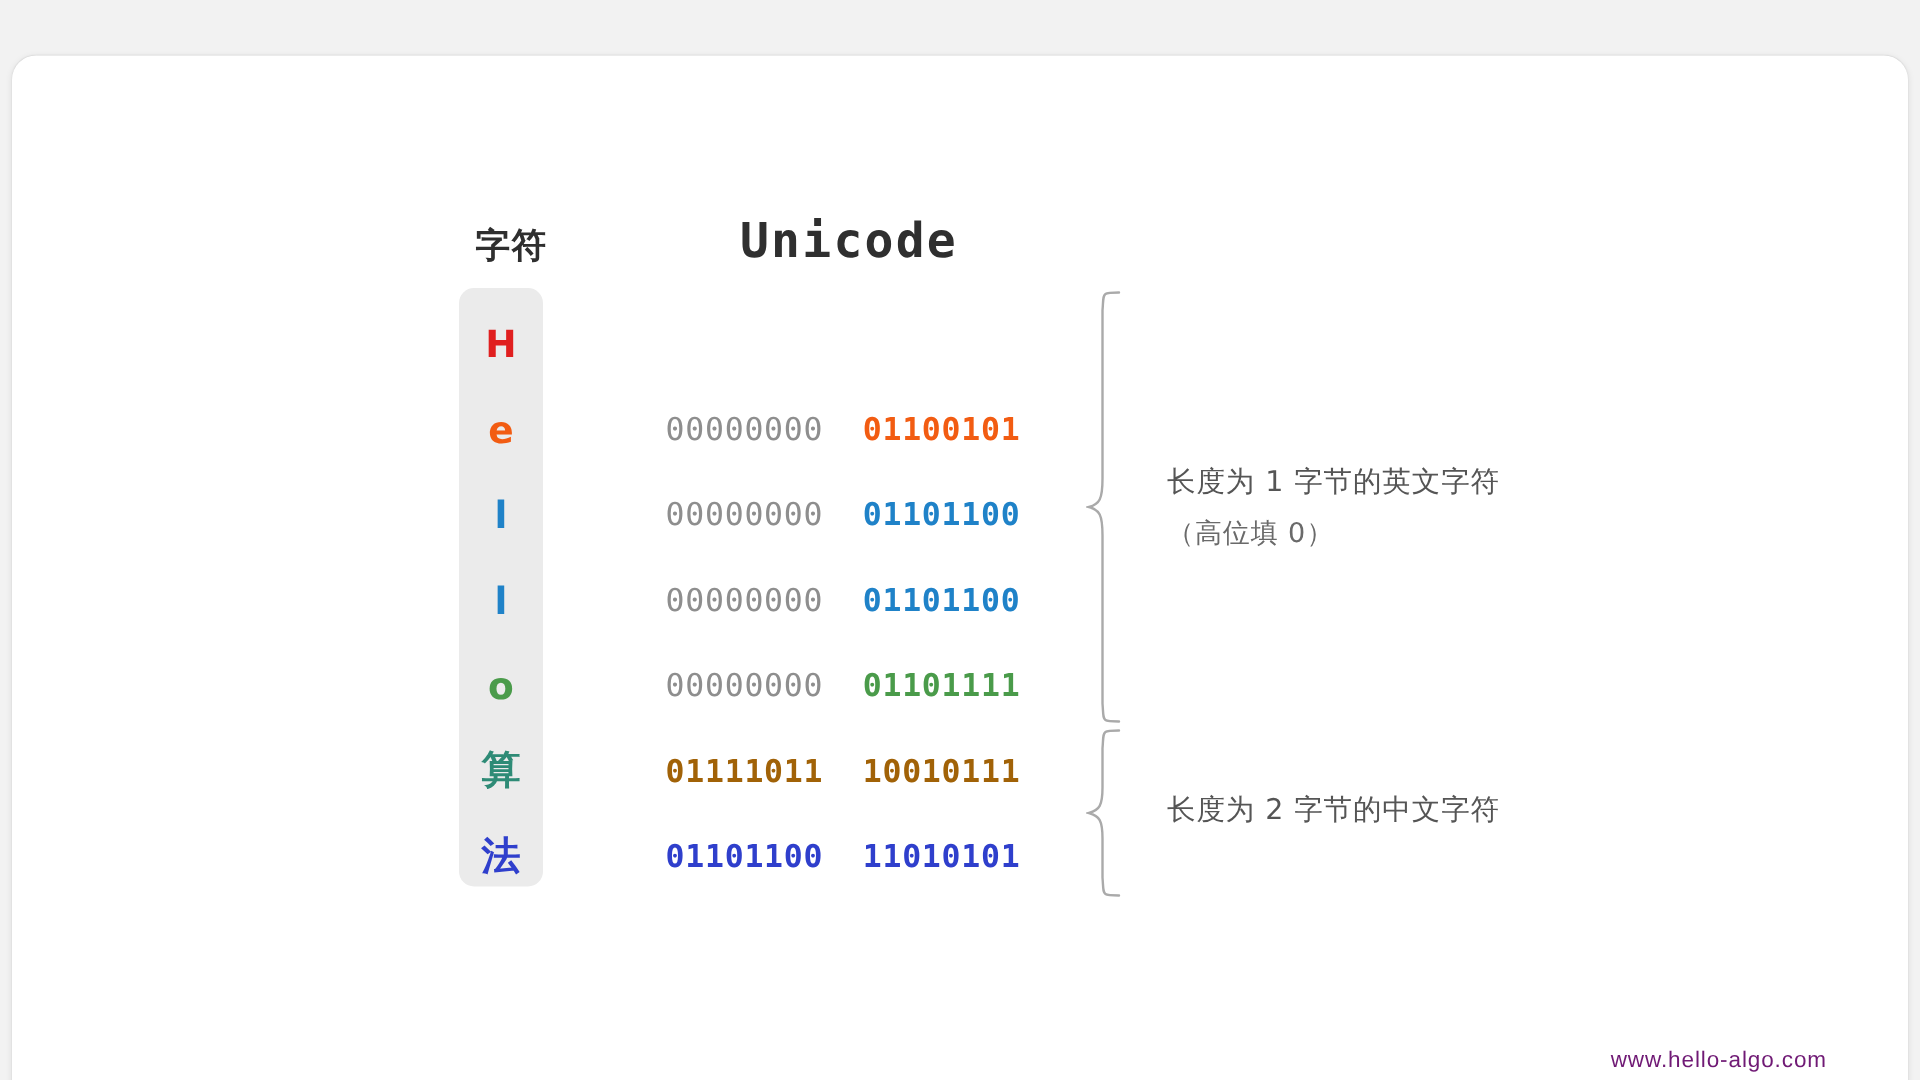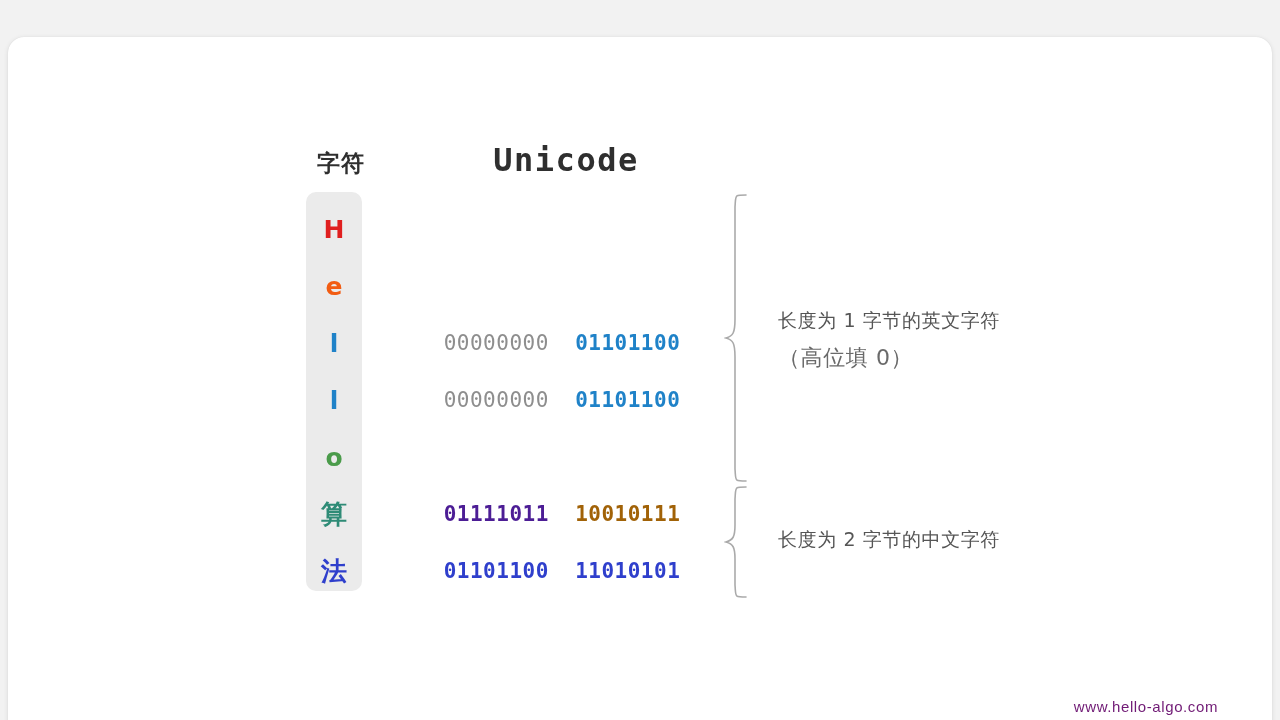--- a/index.html
+++ b/index.html
@@ -117,21 +117,21 @@
   
   .note {
     position: absolute;
     color: #555555;
     font-size: 19px;
     white-space: nowrap;
     font-family: "DejaVu Sans", "Liberation Sans", sans-serif;
     letter-spacing: 0.6px;
   }
   .note-sub {
-    font-size: 22px;
+    font-size: 18px;
     color: #6a6a6a;
     margin-top: 9px;
     letter-spacing: 0.6px;
   }
 
   
   #watermark {
     position: absolute;
     right: 54px;
     bottom: 26px;
@@ -152,35 +152,37 @@
     <div class="col-header" id="hdr-unicode">Unicode</div>
 
     <div id="char-capsule"></div>
 
     <div id="rows-container">
         <div class="row" style="top: 164px;">
           <div class="char-cell" style="color: rgb(224, 31, 31);">H</div>
         </div>
         <div class="row" style="top: 221px;">
           <div class="char-cell" style="color: rgb(242, 92, 18);">e</div>
+          <div class="bits-cell"><span class="bits-hi" style="color: rgb(142, 142, 142);">00000000</span><span>  </span><span class="bits-lo" style="color: rgb(242, 92, 18);">01100101</span></div>
         </div>
         <div class="row" style="top: 278px;">
           <div class="char-cell" style="color: rgb(31, 130, 200);">l</div>
           <div class="bits-cell"><span class="bits-hi" style="color: rgb(142, 142, 142);">00000000</span><span>  </span><span class="bits-lo" style="color: rgb(31, 130, 200);">01101100</span></div>
         </div>
         <div class="row" style="top: 335px;">
           <div class="char-cell" style="color: rgb(31, 130, 200);">l</div>
           <div class="bits-cell"><span class="bits-hi" style="color: rgb(142, 142, 142);">00000000</span><span>  </span><span class="bits-lo" style="color: rgb(31, 130, 200);">01101100</span></div>
         </div>
         <div class="row" style="top: 392px;">
           <div class="char-cell" style="color: rgb(74, 155, 74);">o</div>
+          <div class="bits-cell"><span class="bits-hi" style="color: rgb(142, 142, 142);">00000000</span><span>  </span><span class="bits-lo" style="color: rgb(74, 155, 74);">01101111</span></div>
         </div>
         <div class="row" style="top: 449px;">
           <div class="char-cell cjk" style="color: rgb(46, 139, 118);">算</div>
-          <div class="bits-cell"><span class="bits-hi" style="color: #4c1d95; font-weight: bold;">01111011</span><span>  </span><span class="bits-lo" style="color: #a16207;">10010111</span></div>
+          <div class="bits-cell"><span class="bits-hi" style="color: #a16207; font-weight: bold;">01111011</span><span>  </span><span class="bits-lo" style="color: #a16207;">10010111</span></div>
         </div>
         <div class="row" style="top: 506px;">
           <div class="char-cell cjk" style="color: rgb(47, 63, 204);">法</div>
           <div class="bits-cell"><span class="bits-hi" style="color: rgb(47, 63, 204); font-weight: bold;">01101100</span><span>  </span><span class="bits-lo" style="color: rgb(47, 63, 204);">11010101</span></div>
         </div>
       </div>
 
     <svg class="brace" style="left:716px; top:156px;" width="36" height="290" viewBox="0 0 36 290">
       <path d="M 22 2
                C 10 2, 12 2, 11 14

